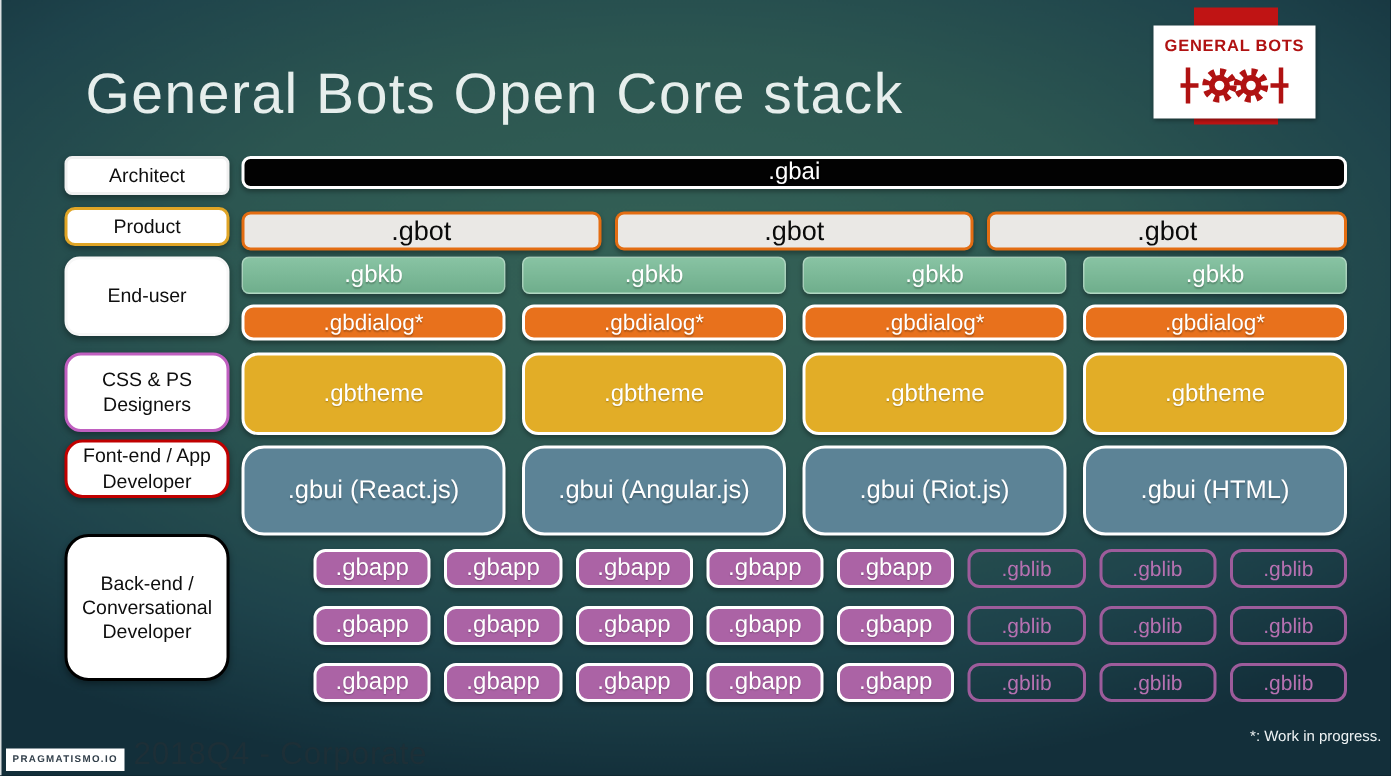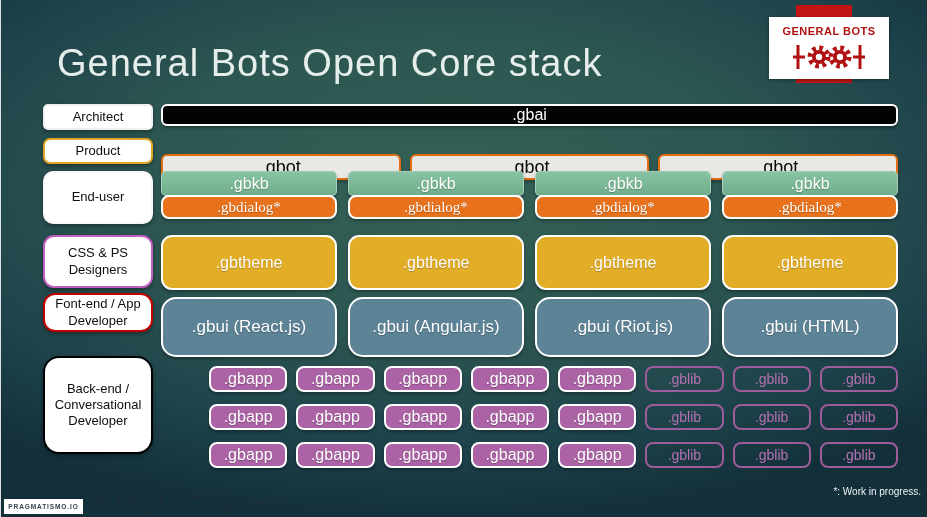--- a/index.html
+++ b/index.html
@@ -17,21 +17,21 @@
 
   .title {
     position: absolute; left: 56px; top: 42px;
     font-size: 38px; font-weight: 400; letter-spacing: 1px;
     color: #e6eeec;
   }
 
   
   .logo-stripe { position:absolute; left:795px; top:5px; width:56px; height:78px; background:#c01414; }
   .logo-card {
-    position:absolute; left:768px; top:17px; width:120px; height:62px; background:#fff;
+    position:absolute; left:768px; top:17px; width:108px; height:62px; background:#fff;
     display:flex; flex-direction:column; align-items:center; justify-content:center; gap:6px;
     box-shadow: 0 1px 3px rgba(0,0,0,0.4);
   }
   .logo-brand { color:#b01212; font-weight:bold; font-size:11px; letter-spacing:0.5px; white-space:nowrap; }
 
   
   .lbl {
     position:absolute; left:42px; width:110px;
     background:#fff; color:#0e0e0e;
     display:flex; align-items:center; justify-content:center; text-align:center;
@@ -45,23 +45,23 @@
   .lbl-frontend  { top:293px; height:39px; border:2px solid #c00000; border-radius:12px; }
   .lbl-backend   { top:356px; height:98px; border:2px solid #000;    border-radius:16px; padding:4px; }
 
   
   .row { position:absolute; left:160px; width:737px; display:grid; }
   .cols3 { grid-template-columns: repeat(3,1fr); grid-gap:9px; }
   .cols4 { grid-template-columns: repeat(4,1fr); grid-gap:11px; }
   .cols8 { grid-template-columns: repeat(8,1fr); grid-gap:9px;padding-left:48px; }
 
   .row-gbai    { top:104px; height:14px; }
-  .row-gbot    { top:154px; height:26px; }
+  .row-gbot    { top:141px; height:26px; }
   .row-gbkb    { top:171px; height:25px; }
-  .row-gbdialog{ top:195px; height:24px;font-family:Liberation Serif, serif; }
+  .row-gbdialog{ top:203px; height:24px; }
   .row-gbtheme { top:235px; height:55px; }
   .row-gbui    { top:297px; height:60px; }
   .row-gbapp1  { top:366px; height:26px; }
   .row-gbapp2  { top:404px; height:26px; }
   .row-gbapp3  { top:442px; height:26px; }
 
   .btn {
     display:flex; align-items:center; justify-content:center;
     color:#fff; font-size:16px; white-space:nowrap;
     box-shadow: 0 2px 3px rgba(0,0,0,0.3);

